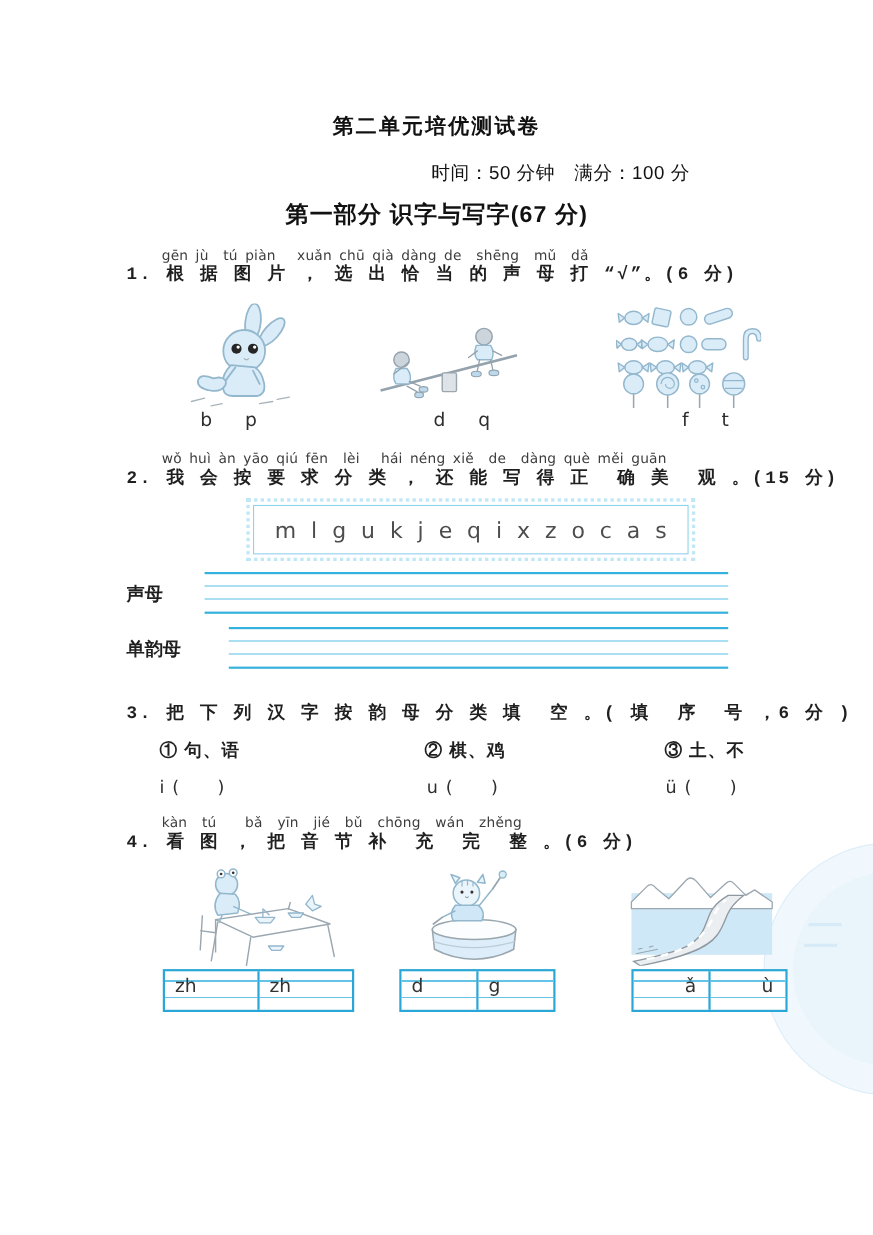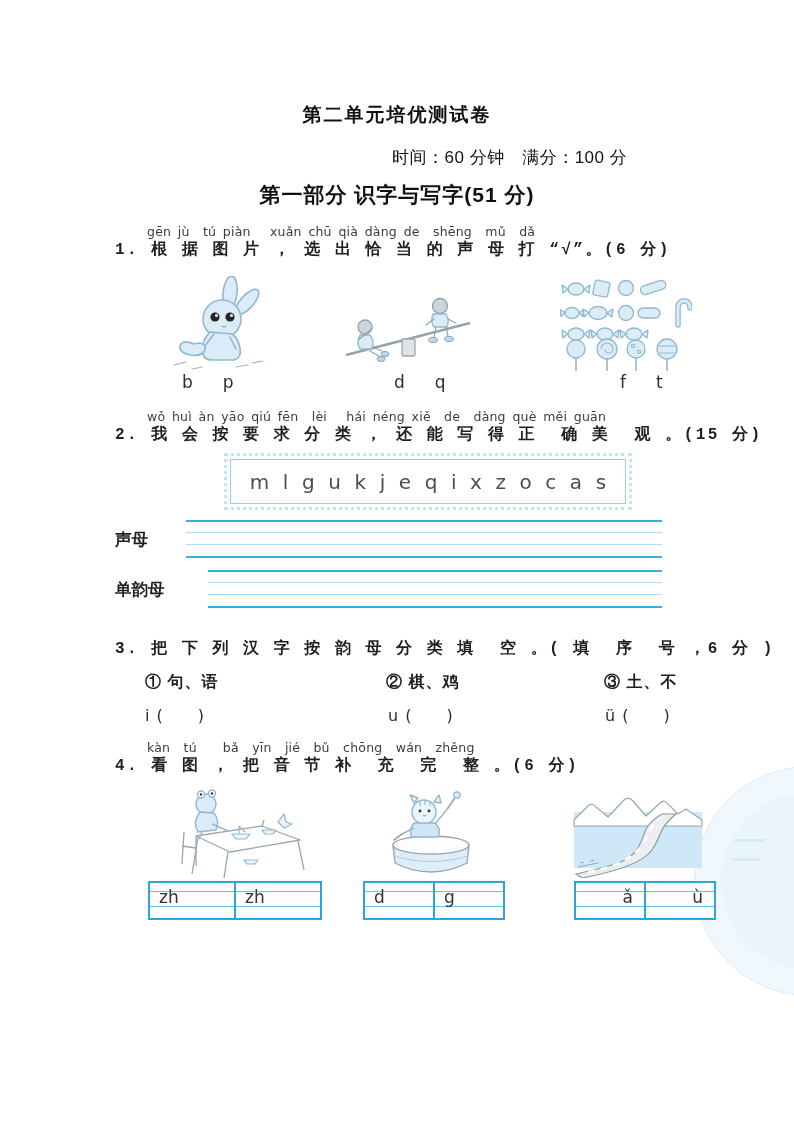--- a/index.html
+++ b/index.html
@@ -81,22 +81,22 @@
   }
 </style>
 </head>
 <body>
 
 <div class="page">
 
   <div class="abs watermark"></div>
 
   <div class="abs title">第二单元培优测试卷</div>
-  <div class="abs info-line">时间：60 分钟　满分：100 分</div>
-  <div class="abs section-heading">第一部分 识字与写字(51 分)</div>
+  <div class="abs info-line">时间：50 分钟　满分：100 分</div>
+  <div class="abs section-heading">第一部分 识字与写字(67 分)</div>
 
   <div class="abs pinyin" style="left:147px;top:224px">gēn jù  tú piàn　 xuǎn chū qià dàng de  shēng  mǔ  dǎ</div>
   <div class="abs qtext" style="left:115px;top:239px">1. 根 据 图 片 ， 选 出 恰 当 的 声 母 打 “√”。(6 分)</div>
 
   <svg class="ill" style="left:170px;top:276px" width="102" height="98" viewBox="0 0 102 98">
     <g fill="#d9ecf8" stroke="#93b7cd" stroke-width="1.6" stroke-linejoin="round" stroke-linecap="round">
       <ellipse cx="60" cy="17" rx="7" ry="17" transform="rotate(6 60 17)"></ellipse>
       <ellipse cx="77" cy="26" rx="6.5" ry="16" transform="rotate(42 77 26)"></ellipse>
       <circle cx="52" cy="43" r="19"></circle>
       <path d="M40 56 Q30 66 33 78 Q34 84 42 84 L64 84 Q72 82 70 72 Q68 62 62 58 Z"></path>

